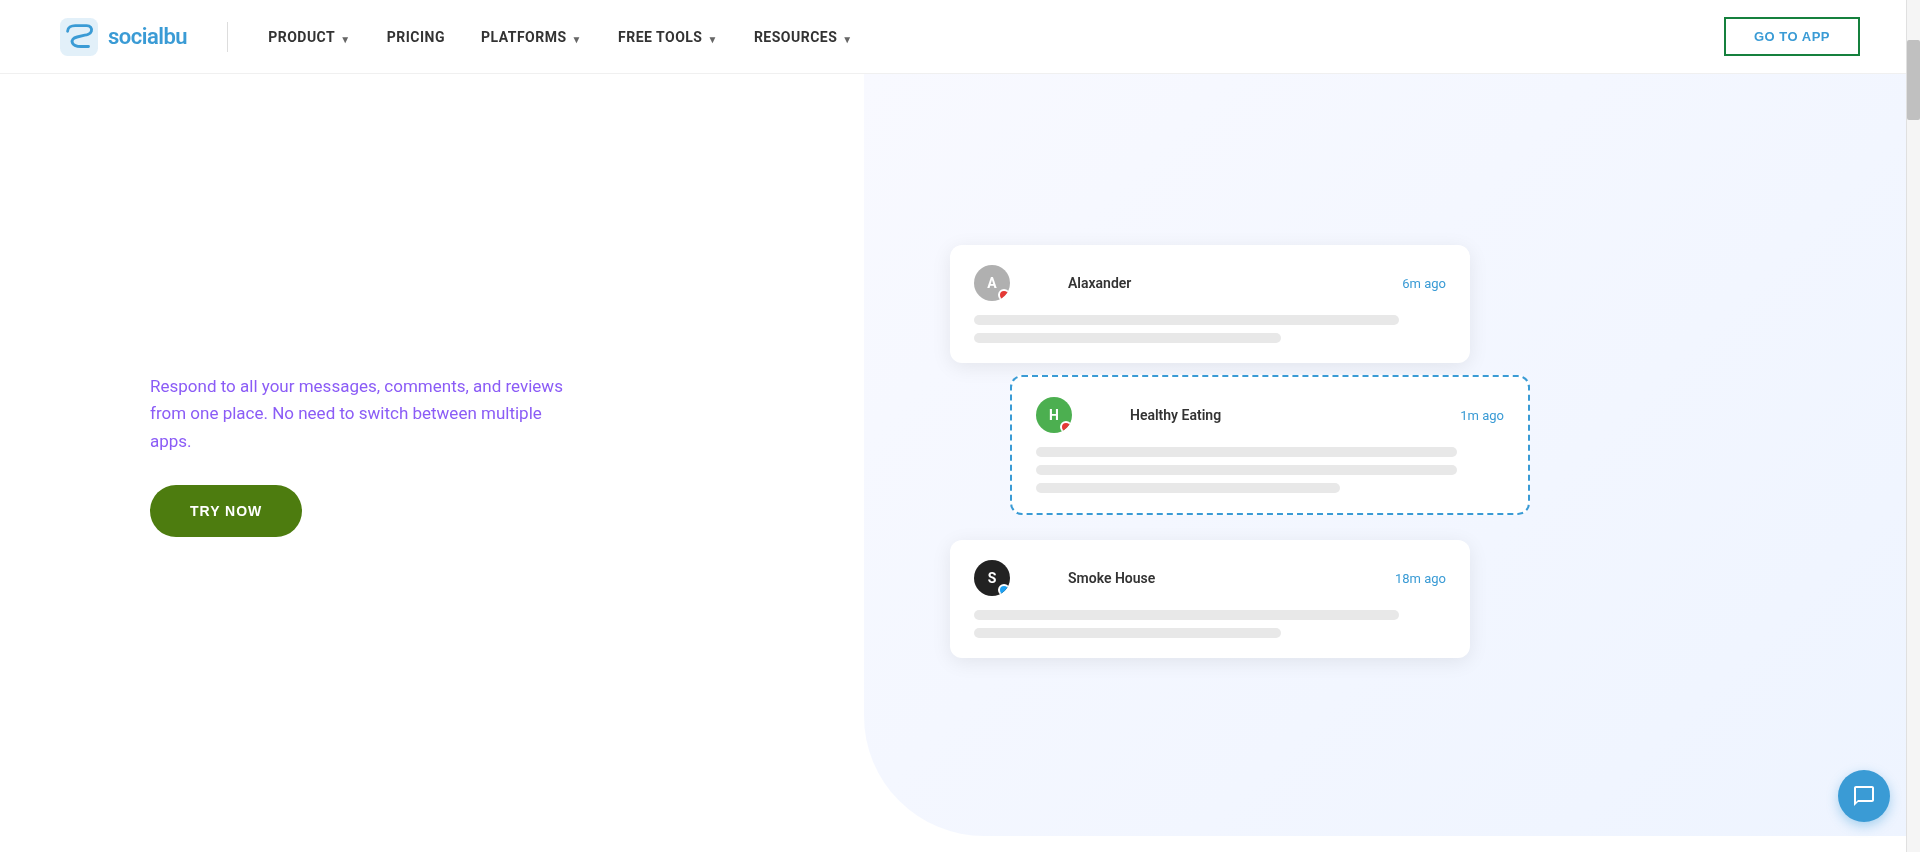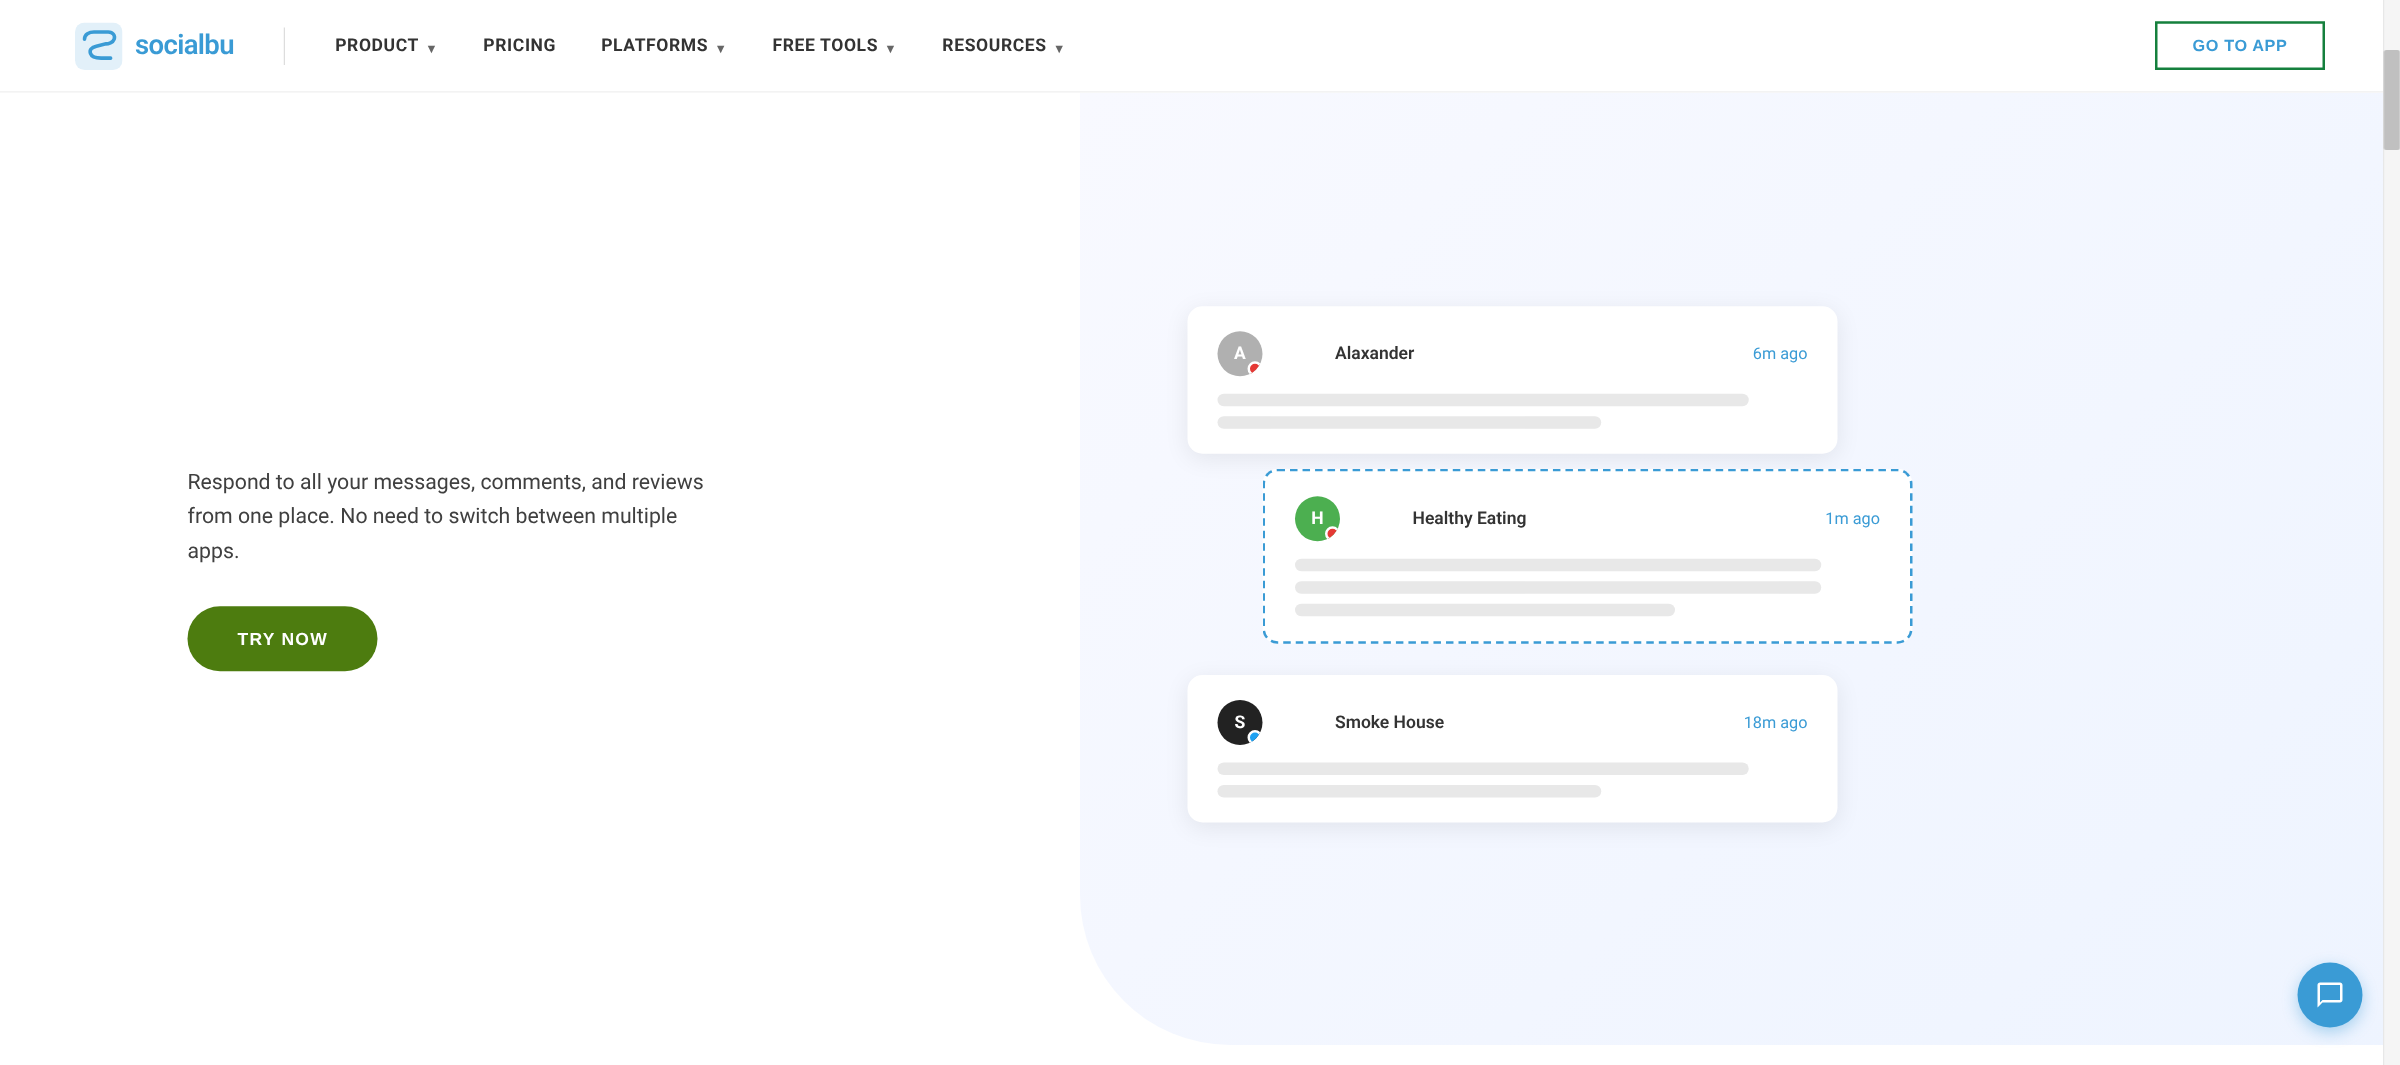--- a/index.html
+++ b/index.html
@@ -133,21 +133,21 @@
     .hero-title {
       font-size: 54px;
       font-weight: 800;
       color: #222;
       line-height: 1.15;
       margin-bottom: 32px;
     }
 
     .hero-subtitle {
       font-size: 17px;
-      color: #404040;
+      color: #8b5cf6;
       line-height: 1.6;
       margin-bottom: 30px;
       max-width: 420px;
     }
 
     .try-now-btn {
       background: #4d7c0f;
       color: #fff;
       border: none;
       padding: 18px 40px;

